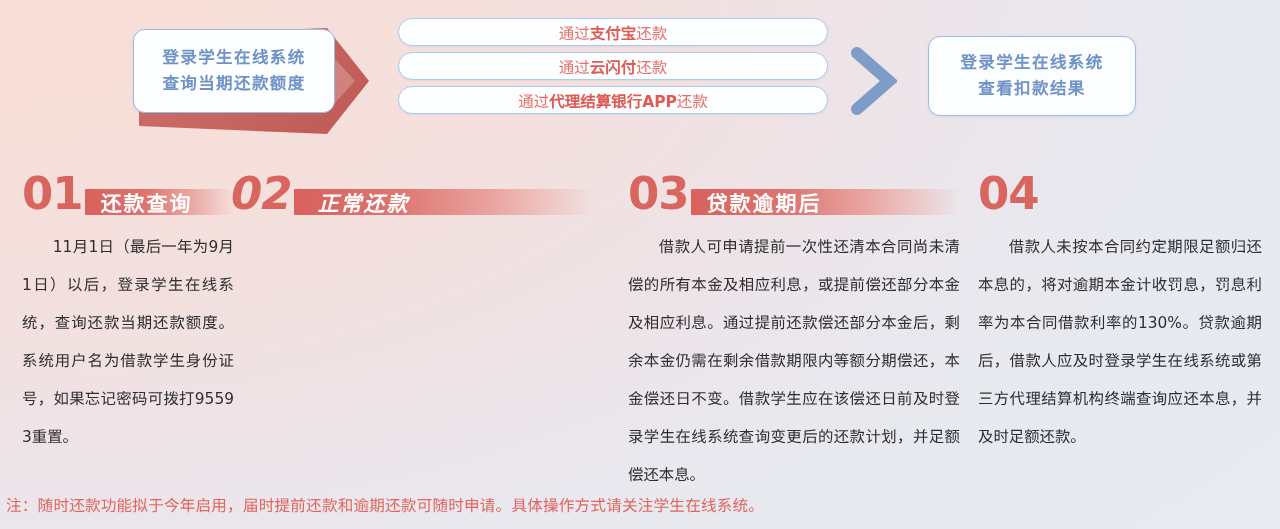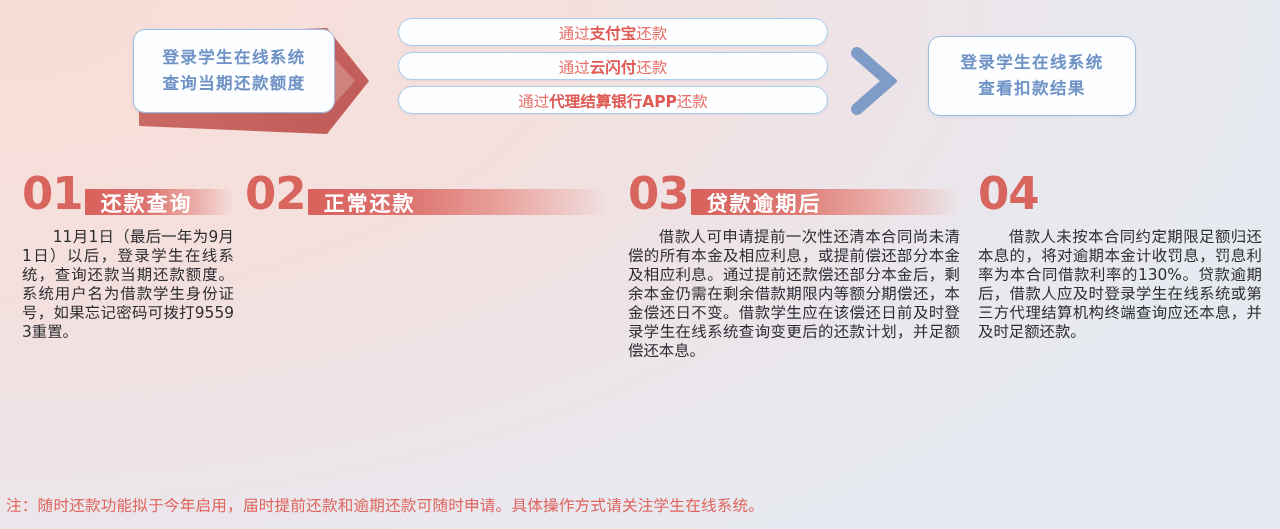--- a/index.html
+++ b/index.html
@@ -140,21 +140,21 @@
     left: 0;
     top: 168px;
     width: 1280px;
     height: 310px;
   }
   .col {
     position: absolute;
     top: 0;
   }
   .col-1 { left: 22px;  width: 212px; }
-  .col-2 { left: 245px; width: 363px; }
+  .col-2 { left: 231px; width: 363px; font-style: italic; }
   .col-3 { left: 628px; width: 332px; }
   .col-4 { left: 978px; width: 284px; }
 
   .head {
     position: relative;
     height: 52px;
     display: flex;
     align-items: center;
   }
   .num {
@@ -169,36 +169,36 @@
   }
   .banner {
     flex: 1 1 auto;
     height: 26px;
     margin-top: 15px;
     display: flex;
     align-items: center;
     border-radius: 1px;
   }
   .banner-1 { background: linear-gradient(90deg, #d9615c 0%, #dd7570 42%, #eaa9a4 72%, rgba(240,205,202,0) 100%); }
-  .banner-2 { background: linear-gradient(90deg, #d9615c 0%, #dd7570 34%, #e9a19c 64%, rgba(240,205,202,0) 100%); }
+  .banner-2 { background: linear-gradient(90deg, #d9615c 0%, #dd7570 34%, #e9a19c 64%, rgba(240,205,202,0) 100%); padding-left: 8px; }
   .banner-3 { background: linear-gradient(90deg, #d9615c 0%, #dd7570 36%, #e9a8a3 66%, rgba(240,210,207,0) 100%); }
   .banner-4 { background: linear-gradient(90deg, #d9615c 0%, #dd7570 38%, #e9a8a3 68%, rgba(240,210,207,0) 100%); }
   .banner-label {
     color: #ffffff;
     font-size: 21px;
     font-weight: bold;
     letter-spacing: 2px;
     margin-left: 16px;
     white-space: nowrap;
   }
 
   .body-text {
     margin-top: 8px;
     font-size: 15.4px;
-    line-height: 19px;
+    line-height: 38px;
     color: #2e2e32;
     text-align: justify;
     text-align-last: left;
     text-indent: 2em;
     word-break: break-all;
   }
 
   
   .note {
     position: absolute;

